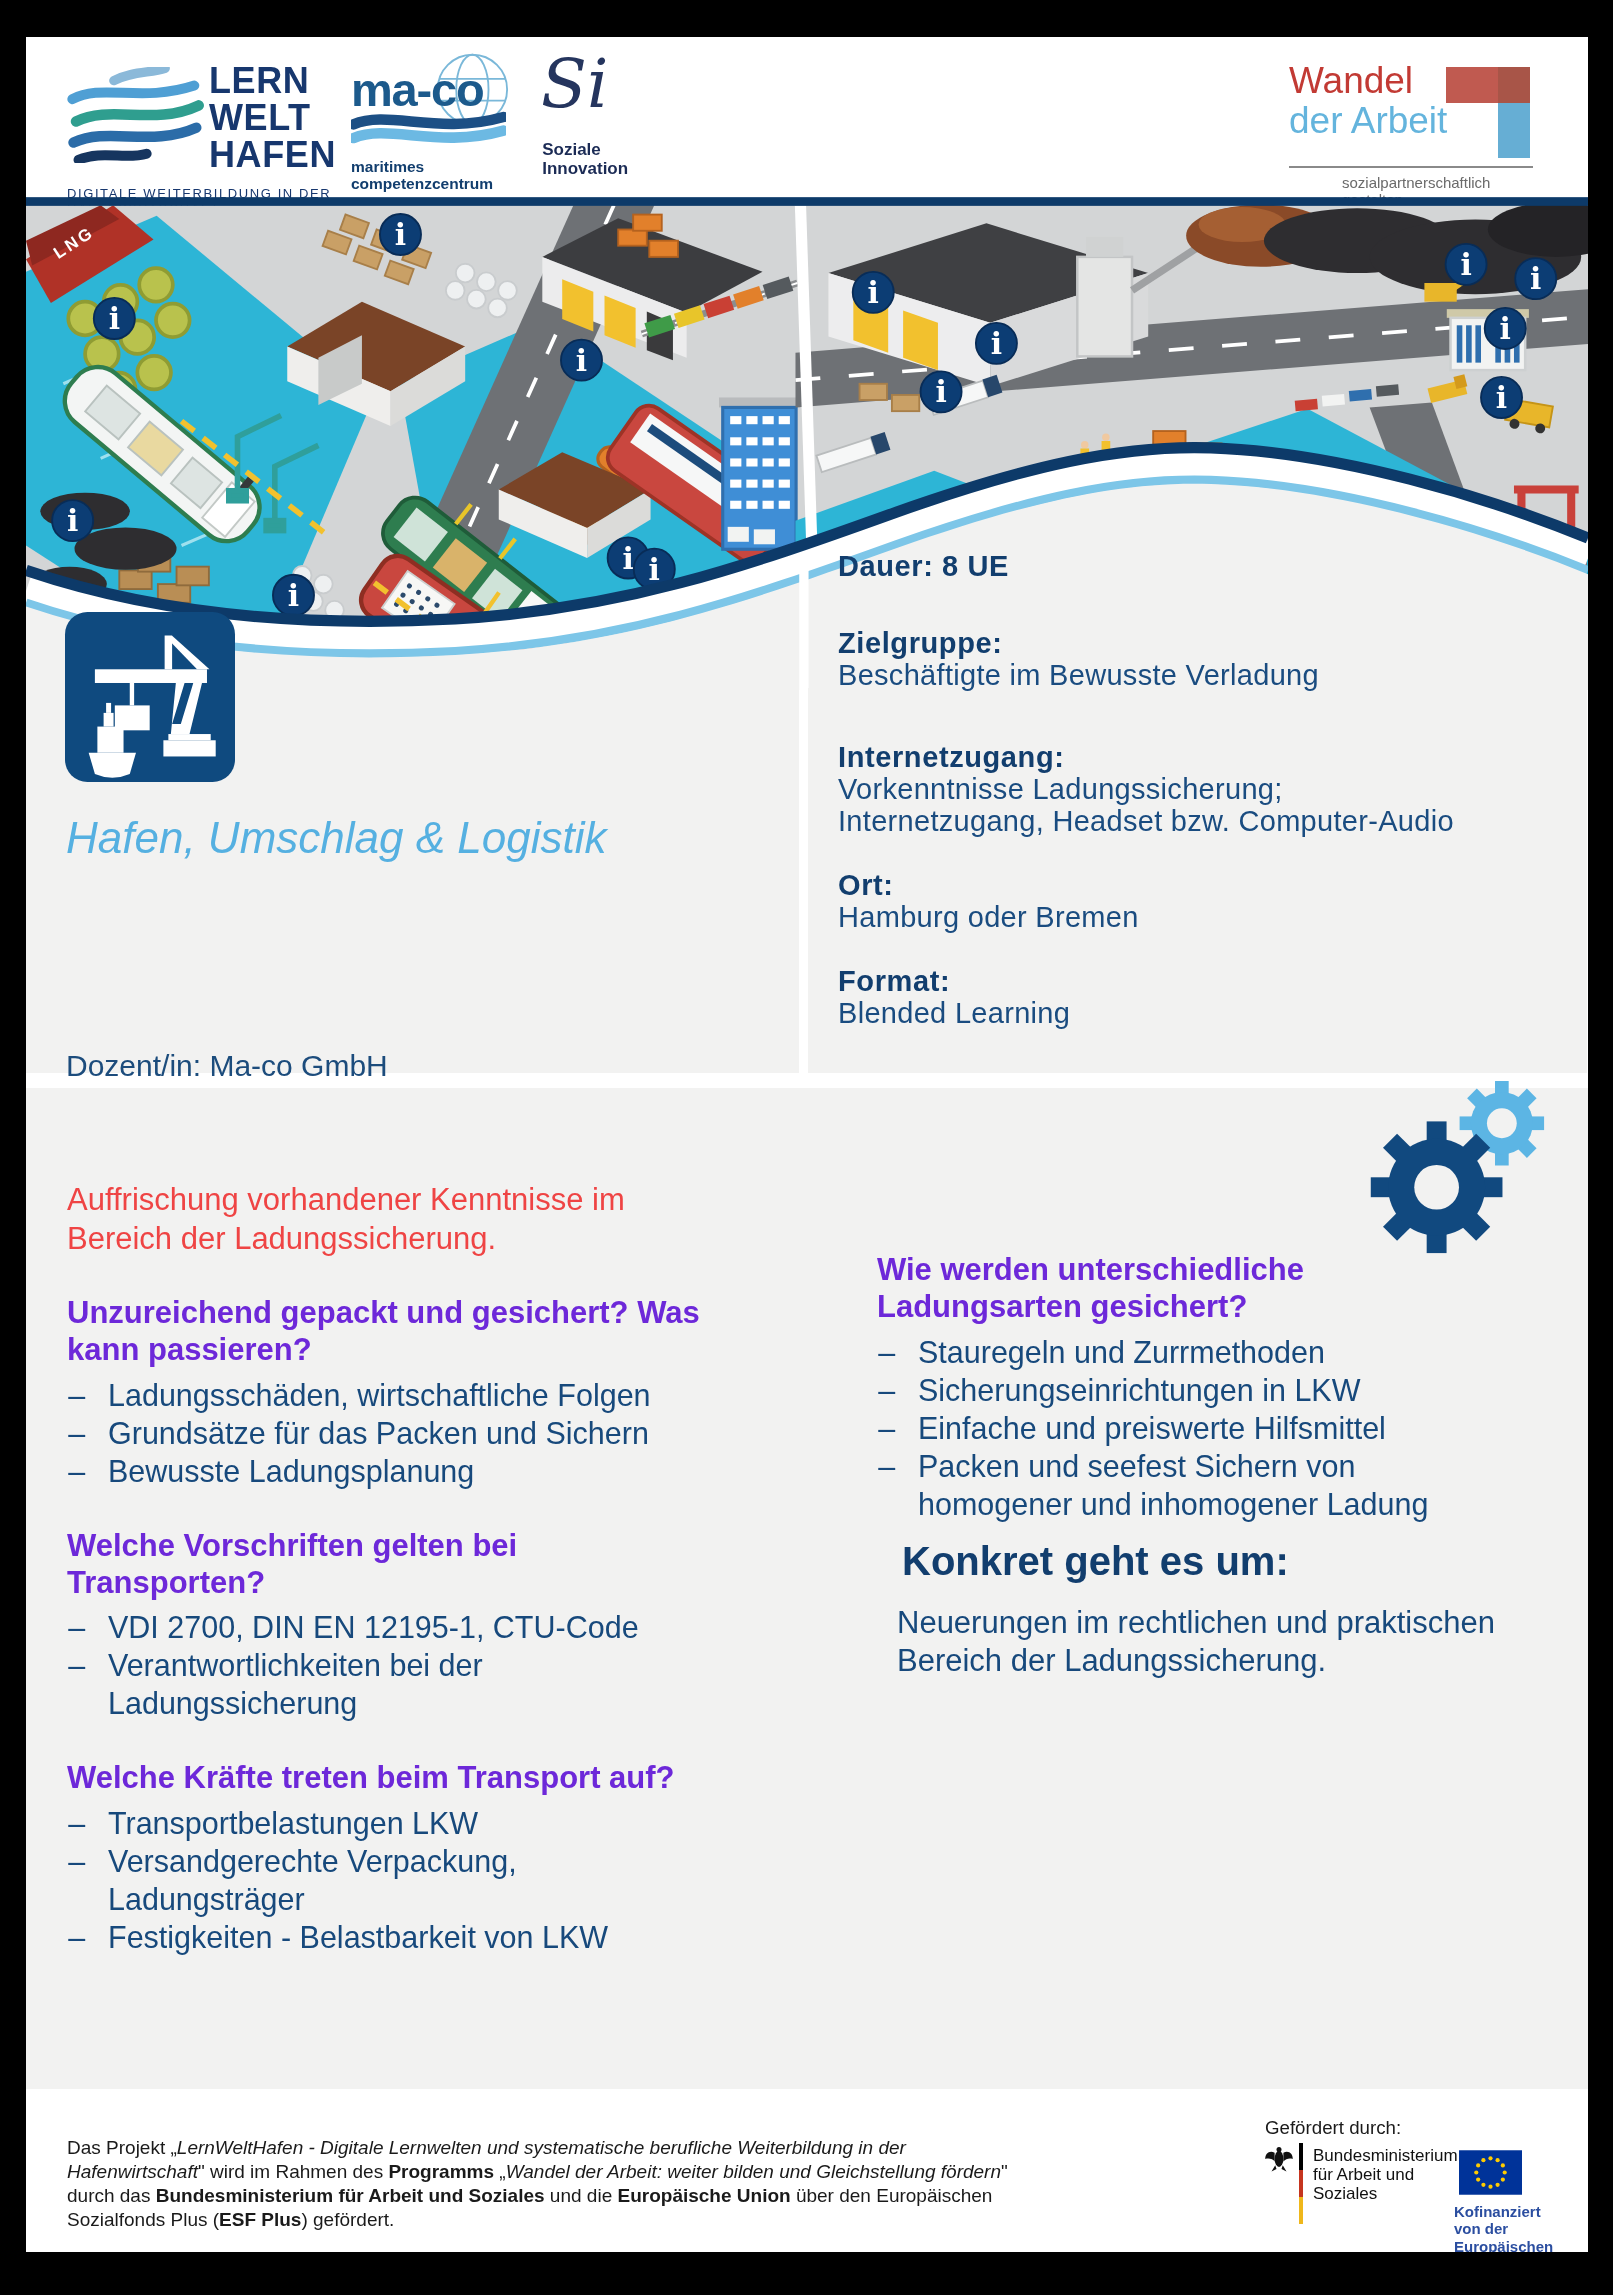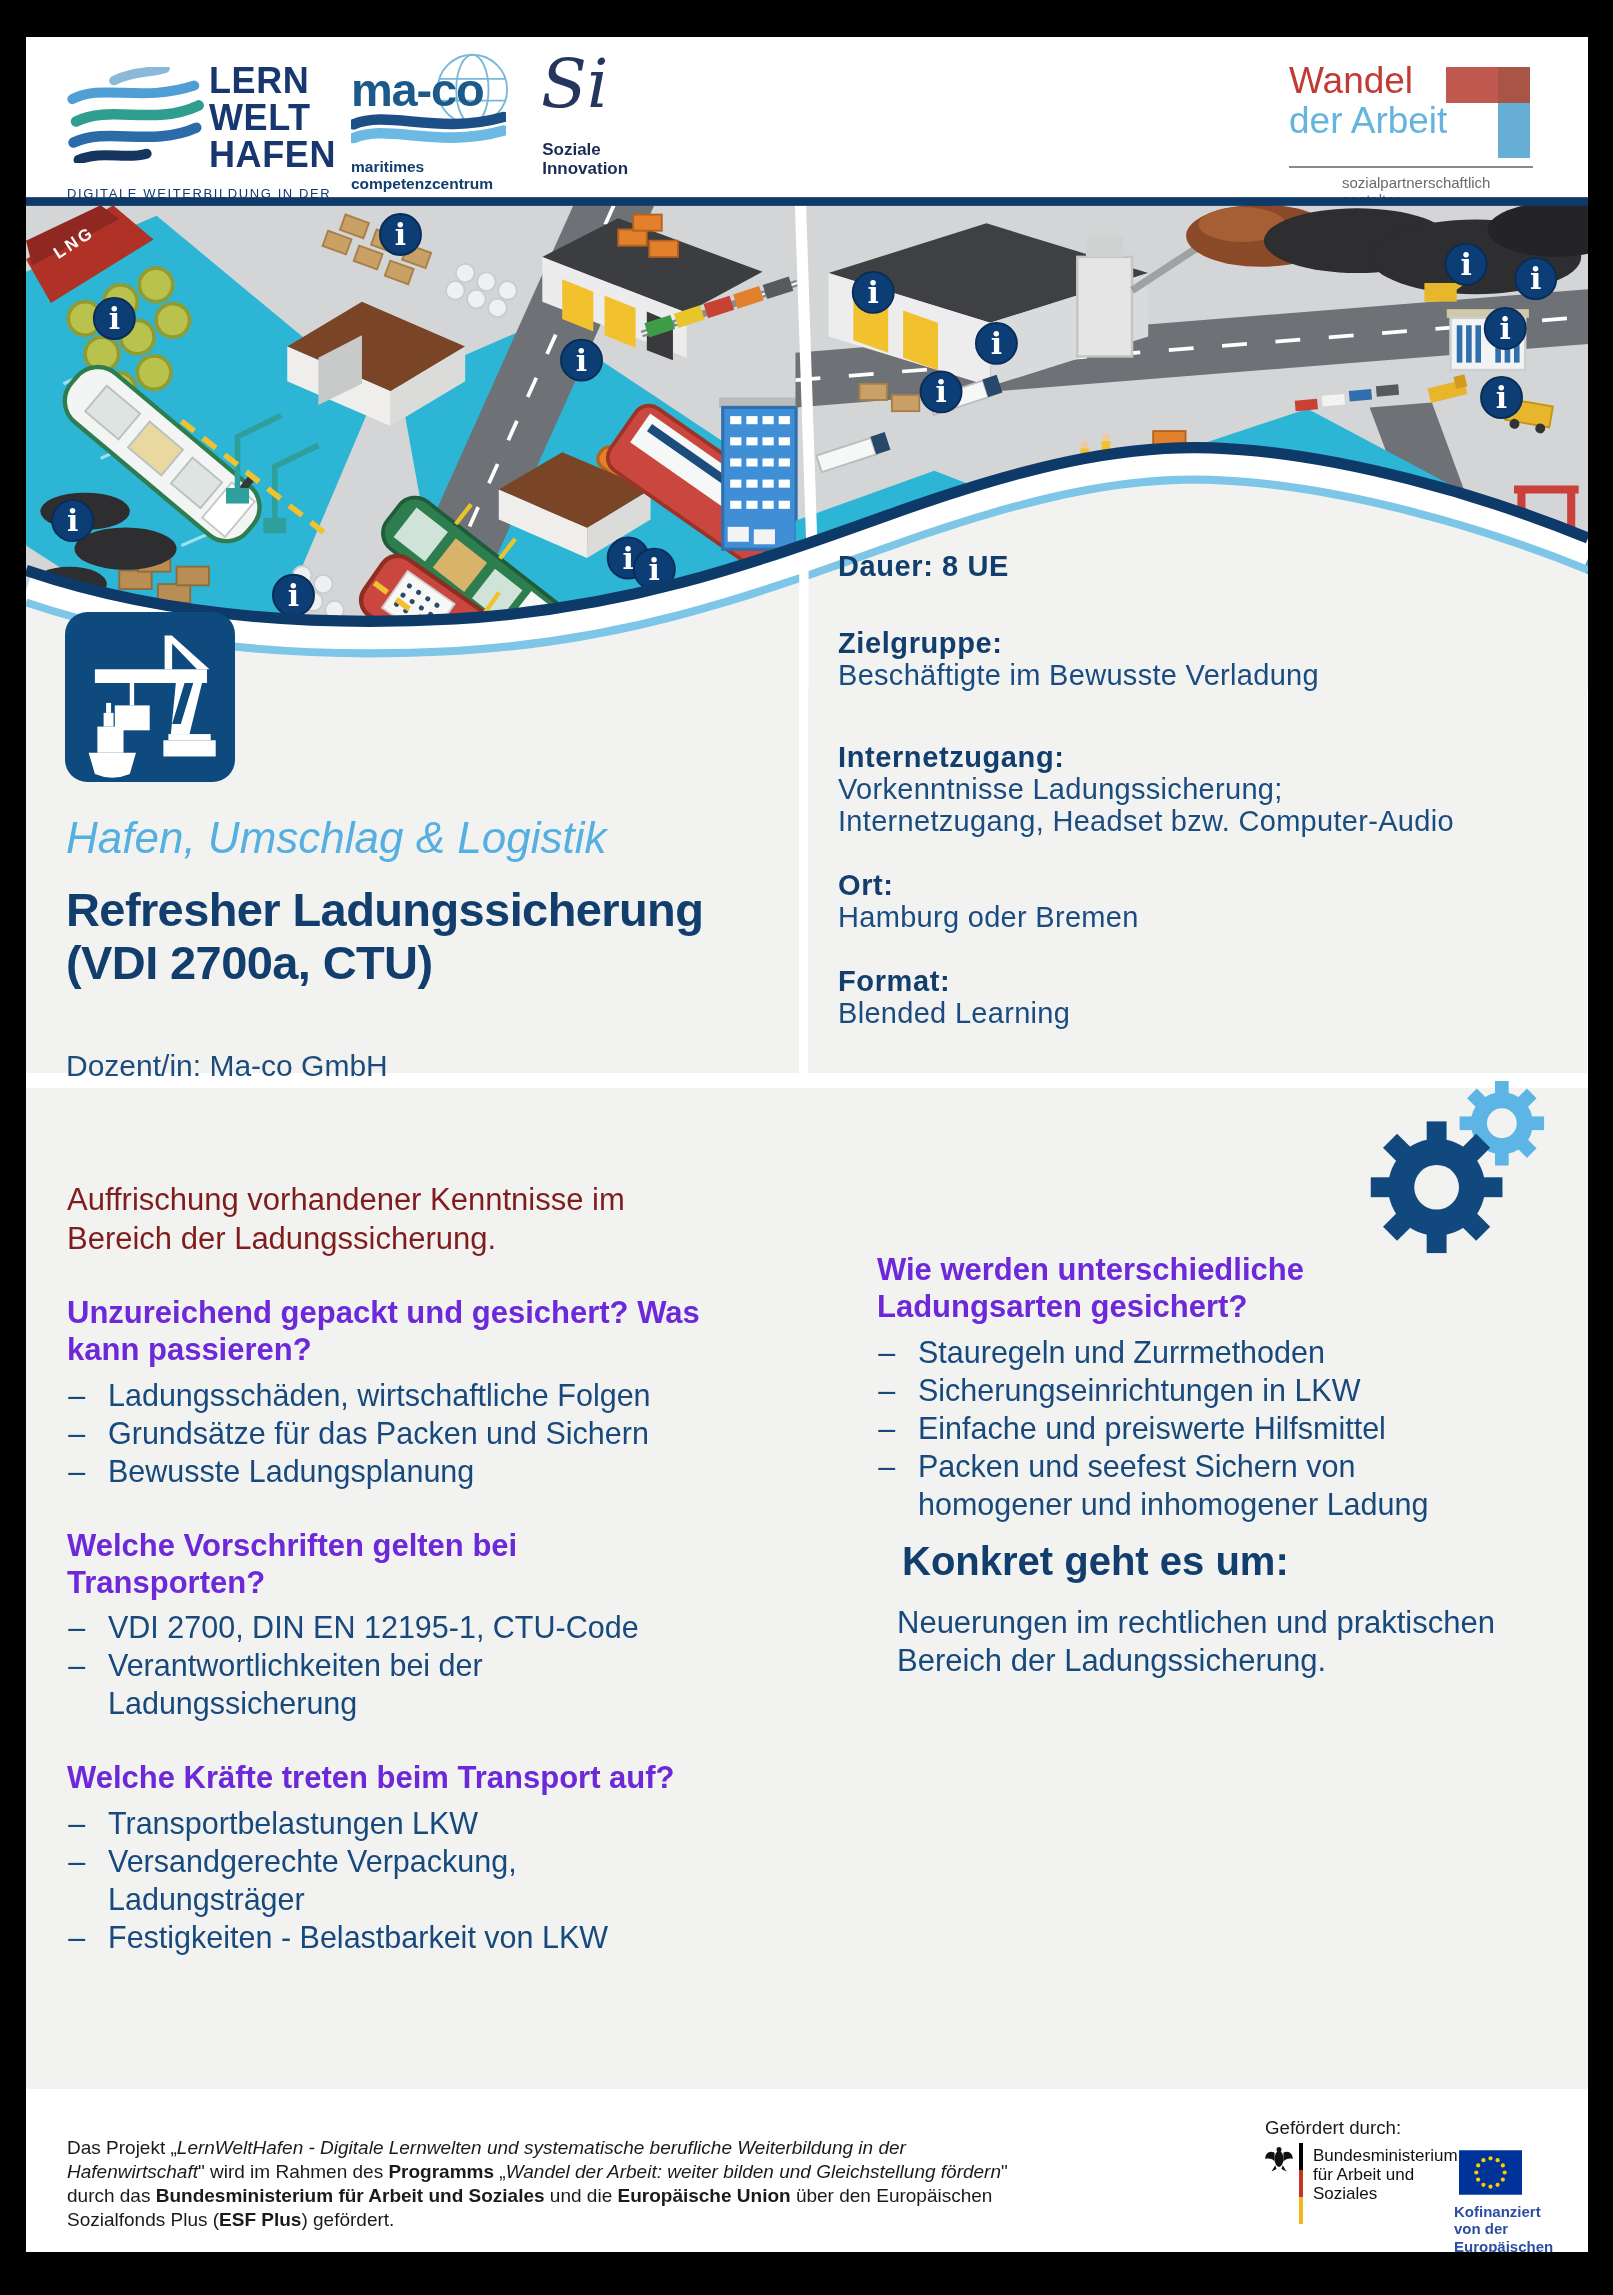--- a/index.html
+++ b/index.html
@@ -19,21 +19,21 @@
   .wa-line{background:#8a8a8a;height:1.9px;}
   .wa-tag{color:#6a6a6a;font-size:15px;}
   
   .panel{background:#f2f2f1;}
   .cat{font-style:italic;color:#55b0e1;font-size:44px;}
   .title{font-weight:bold;color:#123e6e;font-size:47px;line-height:53px;letter-spacing:-0.6px;}
   .lect{color:#1c4c7c;font-size:30px;}
   .fact-label{font-weight:bold;color:#123e6e;font-size:29px;line-height:32px;letter-spacing:0.6px;}
   .fact-line{color:#1a4c80;font-size:29px;line-height:32px;letter-spacing:0.3px;}
   
-  .intro{color:#7f1d1d;font-size:31px;line-height:39px;margin:0 0 36px 0;}
+  .intro{color:#ef4444;font-size:31px;line-height:39px;margin:0 0 36px 0;}
   .h-sec{font-weight:bold;color:#6d28d9;font-size:31px;line-height:37px;margin:37px 0 7.5px 0;}
   .h-sec.first{margin-top:0;}
   .bullet{position:relative;color:#17497c;font-size:30.5px;line-height:38px;padding-left:41px;}
   .bullet .dash{position:absolute;left:1.2px;top:0;color:#17497c;}
   .konkret-h{font-weight:bold;color:#123e6e;font-size:40px;}
   .konkret-t{color:#17497c;font-size:31px;line-height:38px;}
   
   .fpar{color:#1a1a1a;font-size:19px;line-height:24px;width:970px;}
   .fi{font-style:italic;}
   .fb{font-weight:bold;}
@@ -511,22 +511,20 @@
         <rect x="80" y="150" width="56" height="40"></rect>
         <path d="M38,226 h76 l-10,34 q-28,12 -56,0 Z"></path>
         <rect x="52" y="184" width="42" height="42"></rect>
         <rect x="62" y="162" width="16" height="22"></rect>
         <rect x="66" y="146" width="8" height="16"></rect>
       </g>
     </svg>
   </div>
 
   <div class="abs cat" style="left:40px;top:776px;">Hafen, Umschlag &amp; Logistik</div>
-  <div class="abs title ws" style="left:40px;top:846px;width:715px;">Refresher Ladungssicherung
-(VDI 2700a, CTU)</div>
   <div class="abs lect" style="left:40px;top:1012px;">Dozent/in: Ma-co GmbH</div>
 
   <div class="abs" style="left:812px;top:513px;width:734px;">
     <div class="fact-label">Dauer: 8 UE</div>
     <div style="height:45px;"></div>
     <div class="fact-label">Zielgruppe:</div>
     <div class="fact-line">Beschäftigte im Bewusste Verladung</div>
     <div style="height:50px;"></div>
     <div class="fact-label">Internetzugang:</div>
     <div class="fact-line">Vorkenntnisse Ladungssicherung;</div>

